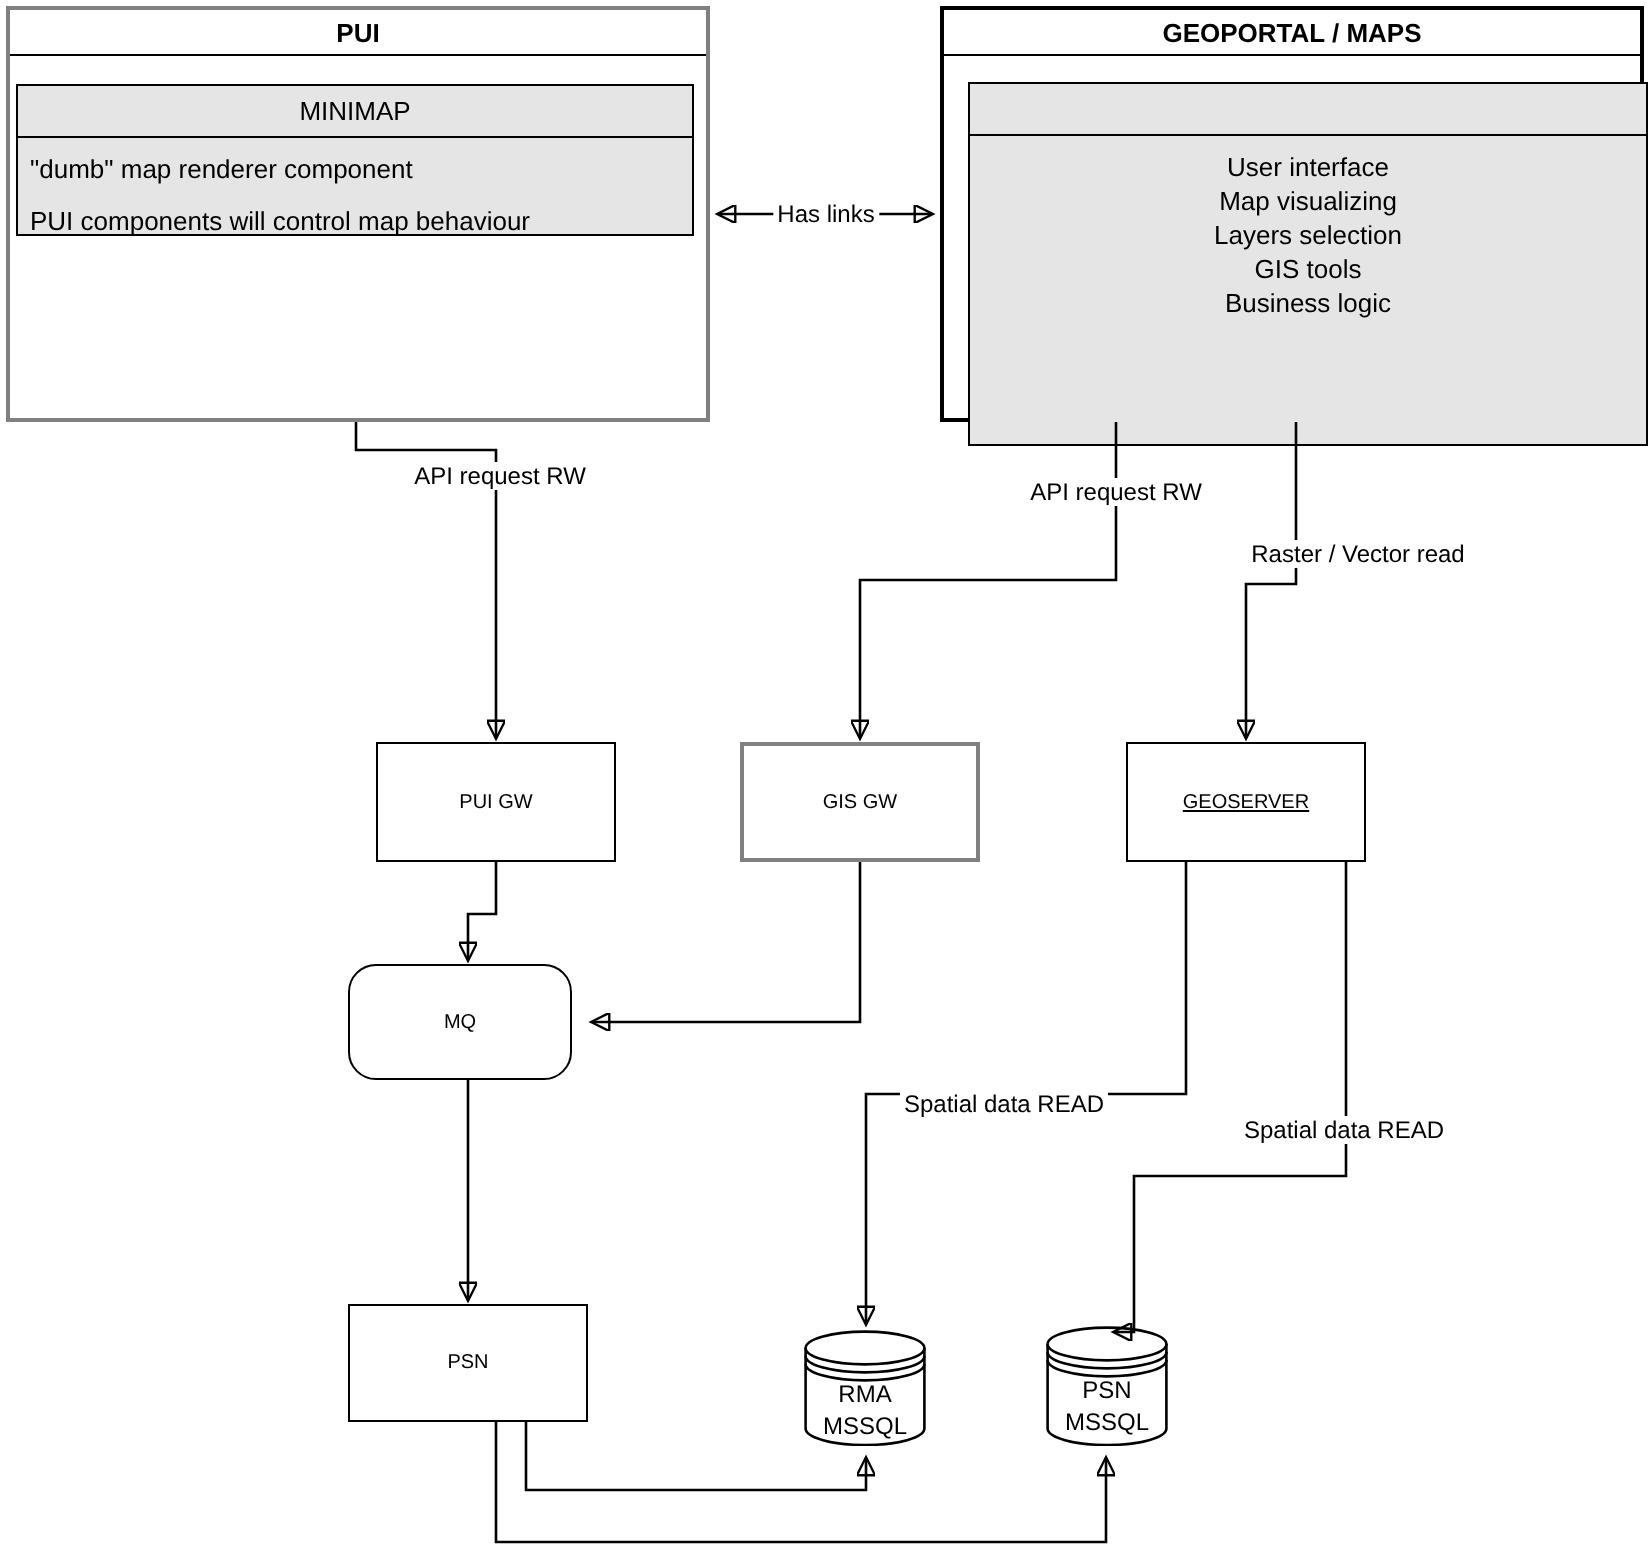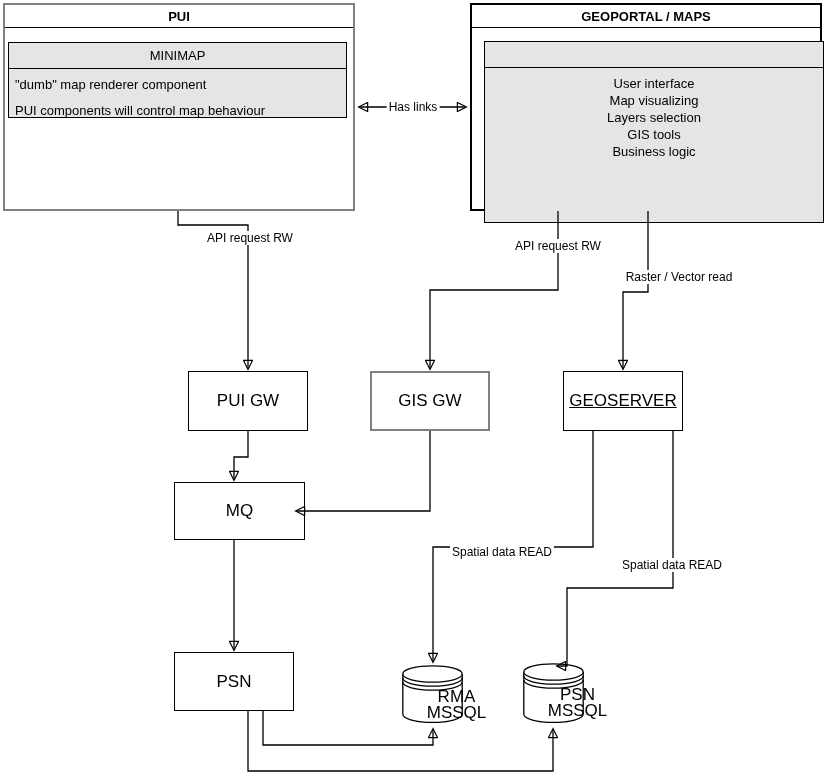--- a/index.html
+++ b/index.html
@@ -37,28 +37,28 @@
   }
   .minimap-body { padding: 3px 6px; font-size: 13px; }
   .minimap-body div { line-height: 26px; white-space: nowrap; }
   .feature-body { padding-top: 7px; font-size: 13px; text-align: center; }
   .feature-body div { line-height: 17px; }
 
   
   .node {
     border: 1px solid #000; background: #fff;
     display: flex; align-items: center; justify-content: center;
-    font-size: 17px;
+    font-size: 10px;
   }
   .node.gray { border: 2px solid #808080; }
 
   
   .db-label {
     position: absolute; left: 0; top: 24px; width: 100%;
-    text-align: center; font-size: 17px; line-height: 16px; margin-left: 24px;
+    text-align: center; font-size: 12px; line-height: 16px;
   }
 
   
   #edges { position: absolute; left: 0; top: 0; pointer-events: none; }
   #edges path { fill: none; stroke: #000; stroke-width: 1.3; }
 
   
   .edge-label {
     position: absolute;
     transform: translate(-50%, -50%);
@@ -105,21 +105,21 @@
   </div>
 
   <div class="abs node gray" style="left:370px; top:371px; width:120px; height:60px;">
     <span>GIS GW</span>
   </div>
 
   <div class="abs node" style="left:563px; top:371px; width:120px; height:60px;text-decoration:underline;">
     <span>GEOSERVER</span>
   </div>
 
-  <div class="abs node" style="left:174px; top:482px; width:131px; height:58px;">
+  <div class="abs node" style="left:174px; top:482px; width:112px; height:58px;border-radius:14px;">
     <span>MQ</span>
   </div>
 
   <div class="abs node" style="left:174px; top:652px; width:120px; height:59px;">
     <span>PSN</span>
   </div>
 
   <div class="abs" style="left:402px; top:665px; width:61px; height:58px;">
     <svg width="61" height="58">
       <path d="M0.8,9 L0.8,49.3 A29.7,8.2 0 0 0 60.2,49.3 L60.2,9" fill="#fff" stroke="#000" stroke-width="1.3"></path>

